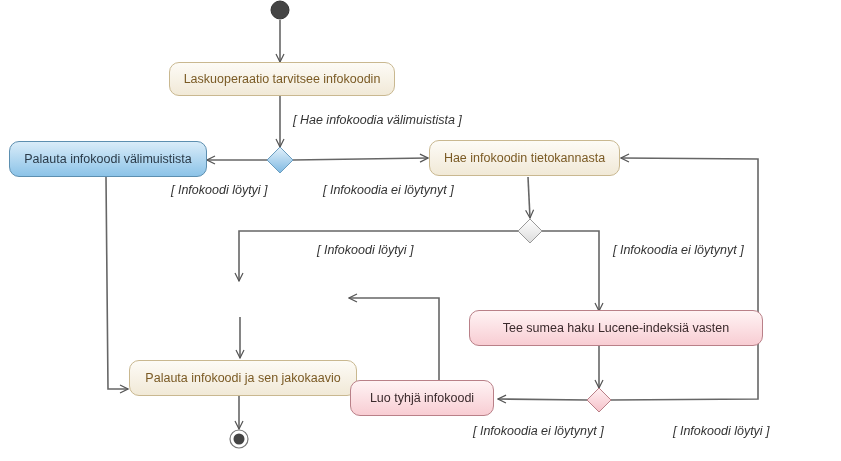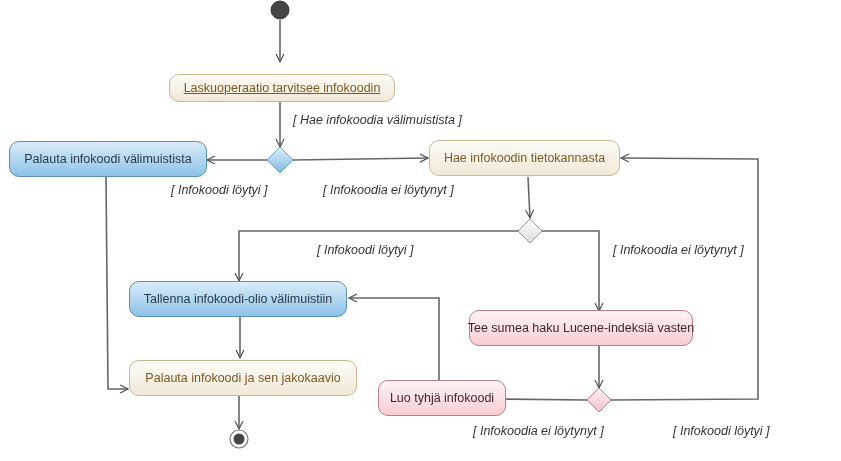--- a/index.html
+++ b/index.html
@@ -52,39 +52,36 @@
     <circle cx="280" cy="10" r="9" fill="#444" stroke="#333"></circle>
     <g>
       <circle cx="239" cy="439" r="9" fill="#fff" stroke="#777" stroke-width="1.2"></circle>
       <circle cx="239" cy="439" r="5.5" fill="#444"></circle>
     </g>
     <polygon points="280,147 293,160 280,173 267,160" fill="url(#gblue)" stroke="#6b9dbf"></polygon>
     <polygon points="530,219 542,231 530,243 518,231" fill="url(#ggray)" stroke="#999"></polygon>
     <polygon points="599,388 611,400 599,412 587,400" fill="url(#gpink)" stroke="#b98088"></polygon>
   </svg>
 
-  <div class="node beige" style="left:169px;top:74px;width:226px;height:28px;text-decoration:underline;">
+  <div class="node beige" style="left:169px;top:62px;width:226px;height:34px;">
     <span>Laskuoperaatio tarvitsee infokoodin</span>
   </div>
   <div class="node blue" style="left:9px;top:141px;width:198px;height:36px;">
     <span>Palauta infokoodi välimuistista</span>
   </div>
   <div class="node beige" style="left:429px;top:140px;width:191px;height:36px;">
     <span>Hae infokoodin tietokannasta</span>
   </div>
-  <div class="node blue" style="left:129px;top:281px;width:218px;height:36px;">
-    <span>Tallenna infokoodi-olio välimuistiin</span>
-  </div>
-  <div class="node pink" style="left:469px;top:310px;width:224px;height:36px;">
+  <div class="node pink" style="left:469px;top:310px;width:294px;height:36px;">
     <span>Tee sumea haku Lucene-indeksiä vasten</span>
   </div>
   <div class="node beige" style="left:129px;top:360px;width:228px;height:36px;">
     <span>Palauta infokoodi ja sen jakokaavio</span>
   </div>
-  <div class="node pink" style="left:378px;top:380px;width:128px;height:36px;">
+  <div class="node pink" style="left:350px;top:380px;width:144px;height:36px;">
     <span>Luo tyhjä infokoodi</span>
   </div>
 
   <div class="guard" style="left:293px;top:113px;">[ Hae infokoodia välimuistista ]</div>
   <div class="guard" style="left:171px;top:183px;">[ Infokoodi löytyi ]</div>
   <div class="guard" style="left:323px;top:183px;">[ Infokoodia ei löytynyt ]</div>
   <div class="guard" style="left:317px;top:243px;">[ Infokoodi löytyi ]</div>
   <div class="guard" style="left:613px;top:243px;">[ Infokoodia ei löytynyt ]</div>
   <div class="guard" style="left:473px;top:424px;">[ Infokoodia ei löytynyt ]</div>
   <div class="guard" style="left:673px;top:424px;">[ Infokoodi löytyi ]</div>

